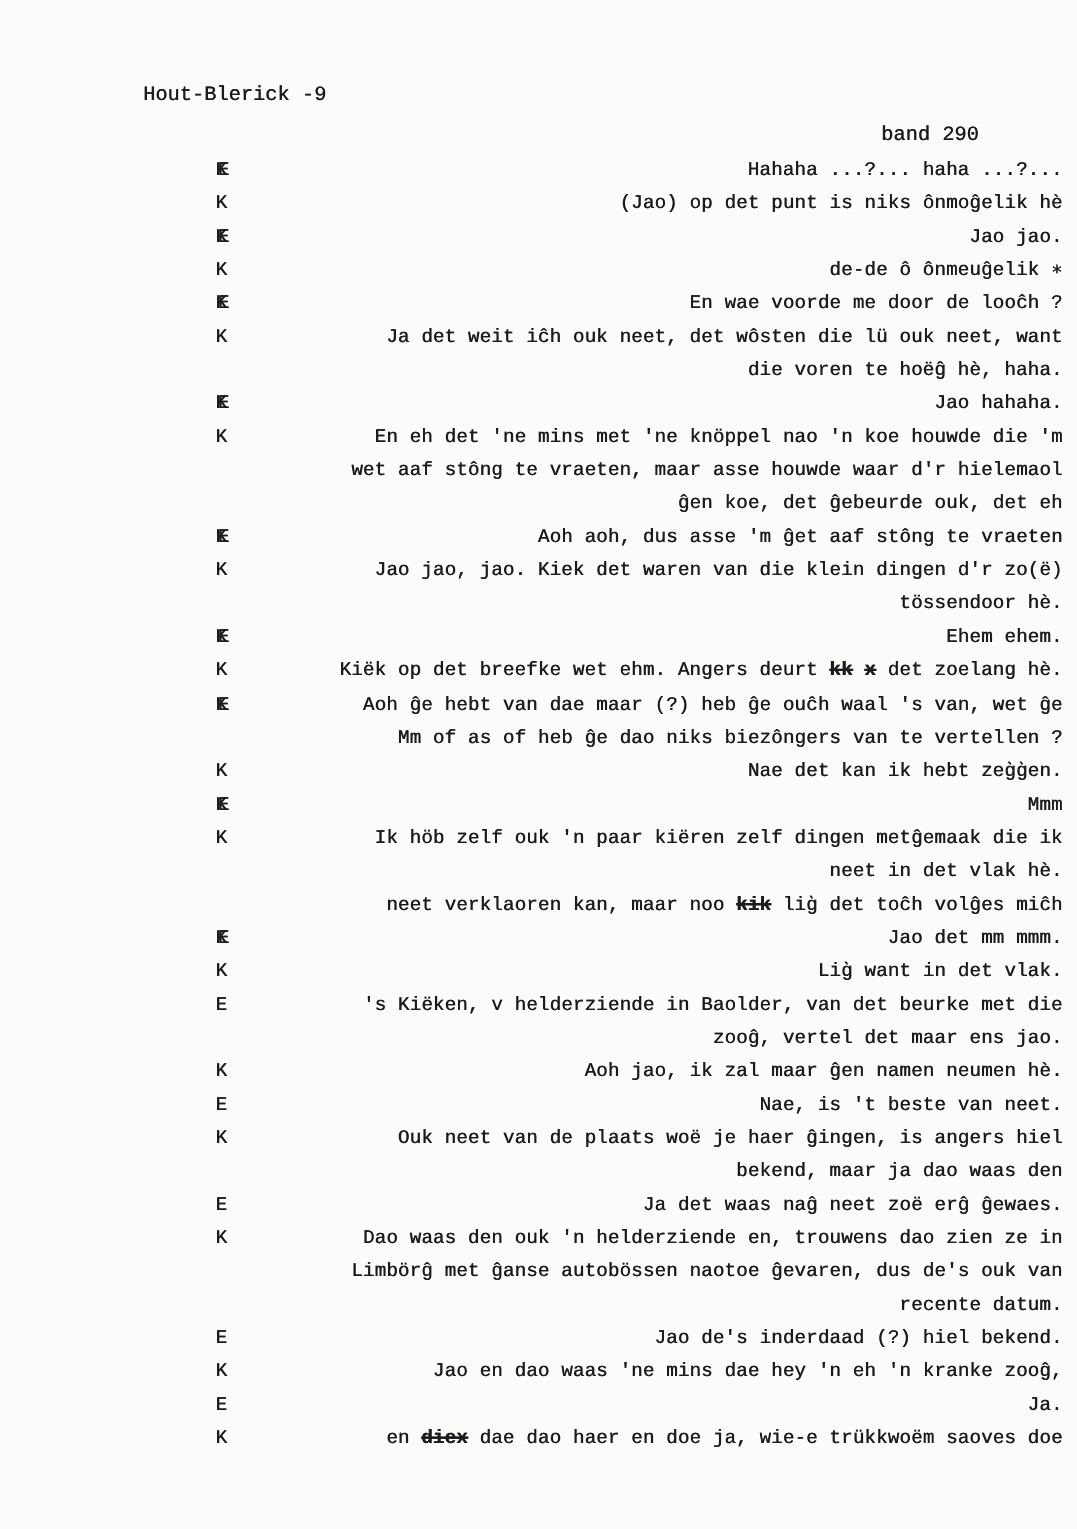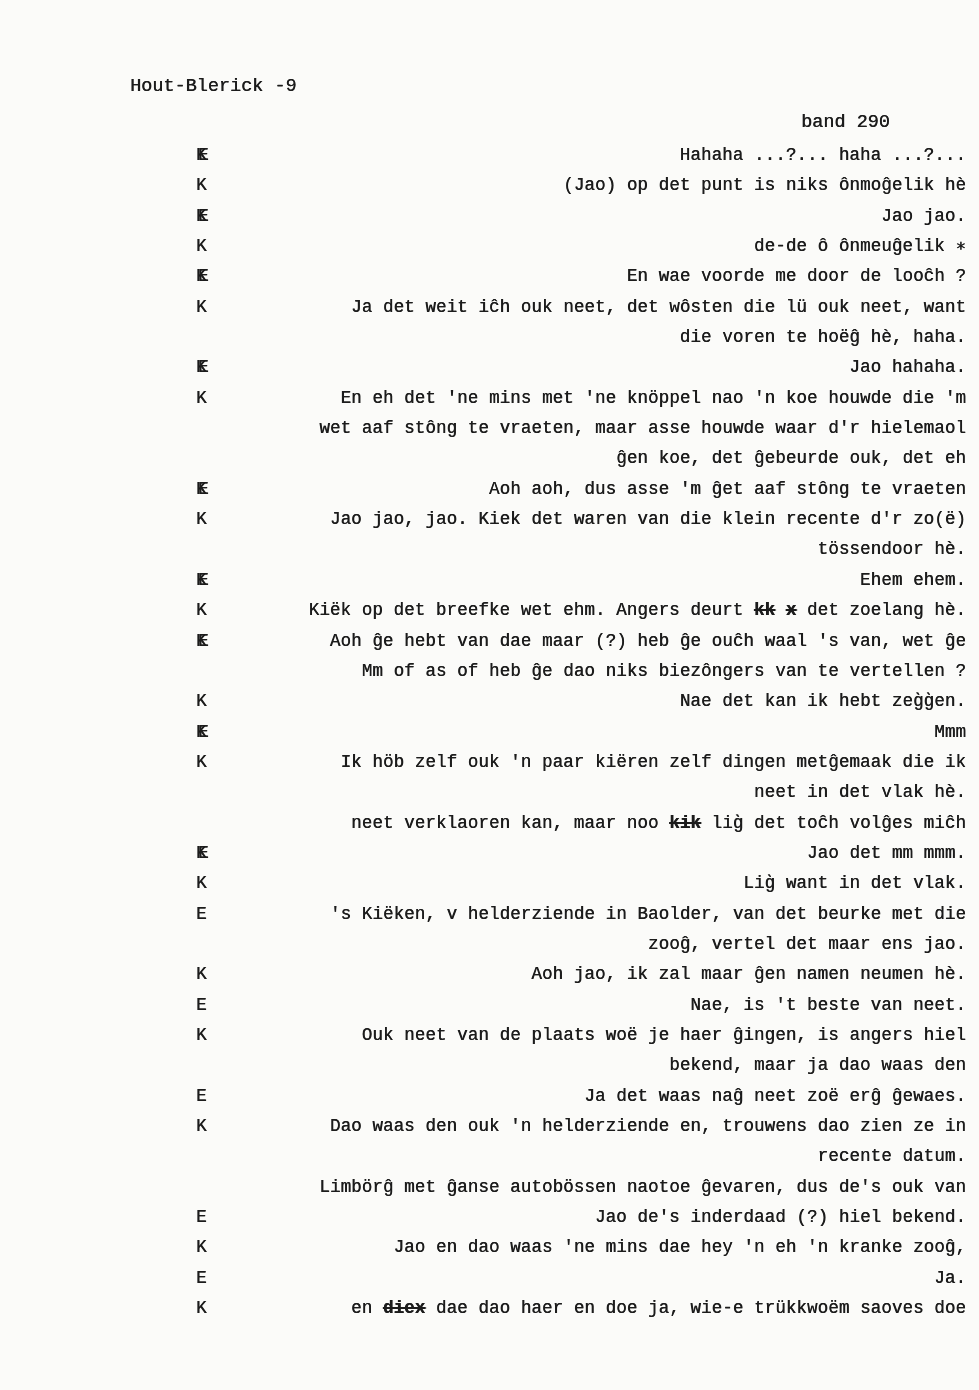--- a/index.html
+++ b/index.html
@@ -47,41 +47,41 @@
       <div class="line"><span class="spk"><span class="ov-base">K</span><span class="ov-top">E</span></span><span class="txt"><span>Jao jao.</span></span></div>
       <div class="line"><span class="spk">K</span><span class="txt"><span>de-de ô ônmeuĝelik </span><span>∗</span></span></div>
       <div class="line"><span class="spk"><span class="ov-base">K</span><span class="ov-top">E</span></span><span class="txt"><span>En wae voorde me door de looĉh ?</span></span></div>
       <div class="line"><span class="spk">K</span><span class="txt"><span>Ja det weit iĉh ouk neet, det wôsten die lü ouk neet, want</span></span></div>
       <div class="line"><span class="spk"></span><span class="txt"><span>die voren te hoëĝ hè, </span><span class="u">haha</span><span>.</span></span></div>
       <div class="line"><span class="spk"><span class="ov-base">K</span><span class="ov-top">E</span></span><span class="txt"><span>Jao </span><span class="u">hahaha</span><span>.</span></span></div>
       <div class="line"><span class="spk">K</span><span class="txt"><span>En eh det 'ne mins met 'ne knöppel nao 'n koe houwde die 'm</span></span></div>
       <div class="line"><span class="spk"></span><span class="txt"><span>wet aaf stông te vraeten, maar asse houwde waar d'r hielemaol</span></span></div>
       <div class="line"><span class="spk"></span><span class="txt"><span>ĝen koe, det ĝebeurde ouk, det eh</span></span></div>
       <div class="line"><span class="spk"><span class="ov-base">K</span><span class="ov-top">E</span></span><span class="txt"><span>Aoh aoh, dus asse 'm ĝet aaf stông te vraeten</span></span></div>
-      <div class="line"><span class="spk">K</span><span class="txt"><span>Jao jao, jao. Kiek det waren van die klein recente d'r zo(ë)</span></span></div>
+      <div class="line"><span class="spk">K</span><span class="txt"><span>Jao jao, jao. Kiek det waren van die klein dingen d'r zo(ë)</span></span></div>
       <div class="line"><span class="spk"></span><span class="txt"><span>tössendoor hè.</span></span></div>
       <div class="line"><span class="spk"><span class="ov-base">K</span><span class="ov-top">E</span></span><span class="txt"><span>Ehem ehem.</span></span></div>
       <div class="line"><span class="spk">K</span><span class="txt"><span>Kiëk op det breefke wet ehm. Angers deurt </span><span class="st">kk</span><span> </span><span class="st">x</span><span> det zoelang hè.</span></span></div>
       <div class="line"><span class="spk"><span class="ov-base">K</span><span class="ov-top">E</span></span><span class="txt"><span>Aoh ĝe hebt van dae </span><span class="u">maar</span><span> (?) heb ĝe ouĉh waal 's van, wet ĝe</span></span></div>
       <div class="line"><span class="spk"></span><span class="txt"><span>Mm of as of heb ĝe dao niks biezôngers van te vertellen ?</span></span></div>
       <div class="line"><span class="spk">K</span><span class="txt"><span>Nae det kan ik hebt zeg̀g̀en.</span></span></div>
       <div class="line"><span class="spk"><span class="ov-base">K</span><span class="ov-top">E</span></span><span class="txt"><span>Mmm</span></span></div>
       <div class="line"><span class="spk">K</span><span class="txt"><span>Ik höb zelf ouk 'n paar kiëren zelf dingen metĝemaak die ik</span></span></div>
       <div class="line"><span class="spk"></span><span class="txt"><span>neet in det vlak hè.</span></span></div>
       <div class="line"><span class="spk"></span><span class="txt"><span>neet verklaoren kan, maar noo </span><span class="st">kik</span><span> lig̀ det toĉh volĝes miĉh</span></span></div>
       <div class="line"><span class="spk"><span class="ov-base">K</span><span class="ov-top">E</span></span><span class="txt"><span>Jao det mm mmm.</span></span></div>
       <div class="line"><span class="spk">K</span><span class="txt"><span>Lig̀ want in det vlak.</span></span></div>
       <div class="line"><span class="spk">E</span><span class="txt"><span>'s Kiëken, v helderziende in Baolder, van det beurke met die</span></span></div>
       <div class="line"><span class="spk"></span><span class="txt"><span>zooĝ, vertel det maar ens jao.</span></span></div>
       <div class="line"><span class="spk">K</span><span class="txt"><span>Aoh jao, ik zal maar ĝen namen neumen hè.</span></span></div>
       <div class="line"><span class="spk">E</span><span class="txt"><span>Nae, is 't beste van neet.</span></span></div>
       <div class="line"><span class="spk">K</span><span class="txt"><span>Ouk neet van de plaats woë je haer ĝingen, is angers hiel</span></span></div>
       <div class="line"><span class="spk"></span><span class="txt"><span>bekend, maar ja dao waas den</span></span></div>
       <div class="line"><span class="spk">E</span><span class="txt"><span>Ja det waas naĝ neet zoë erĝ ĝewaes.</span></span></div>
       <div class="line"><span class="spk">K</span><span class="txt"><span>Dao waas den ouk 'n helderziende en, trouwens dao zien ze in</span></span></div>
+      <div class="line"><span class="spk"></span><span class="txt"><span>Limbörĝ met ĝanse autobössen naotoe ĝevaren, dus de's ouk van</span></span></div>
       <div class="line"><span class="spk"></span><span class="txt"><span>recente datum.</span></span></div>
-      <div class="line"><span class="spk"></span><span class="txt"><span>Limbörĝ met ĝanse autobössen naotoe ĝevaren, dus de's ouk van</span></span></div>
       <div class="line"><span class="spk">E</span><span class="txt"><span>Jao </span><span class="u">de's</span><span> </span><span class="u">inderdaad</span><span> (?) hiel bekend.</span></span></div>
       <div class="line"><span class="spk">K</span><span class="txt"><span>Jao en dao waas 'ne mins dae hey 'n eh 'n kranke zooĝ,</span></span></div>
       <div class="line"><span class="spk">E</span><span class="txt"><span>Ja.</span></span></div>
       <div class="line"><span class="spk">K</span><span class="txt"><span>en </span><span class="st">diex</span><span> dae dao haer en doe ja, wie-e trükkwoëm saoves doe</span></span></div>
     </div>
 </div>
 
 </body></html>

